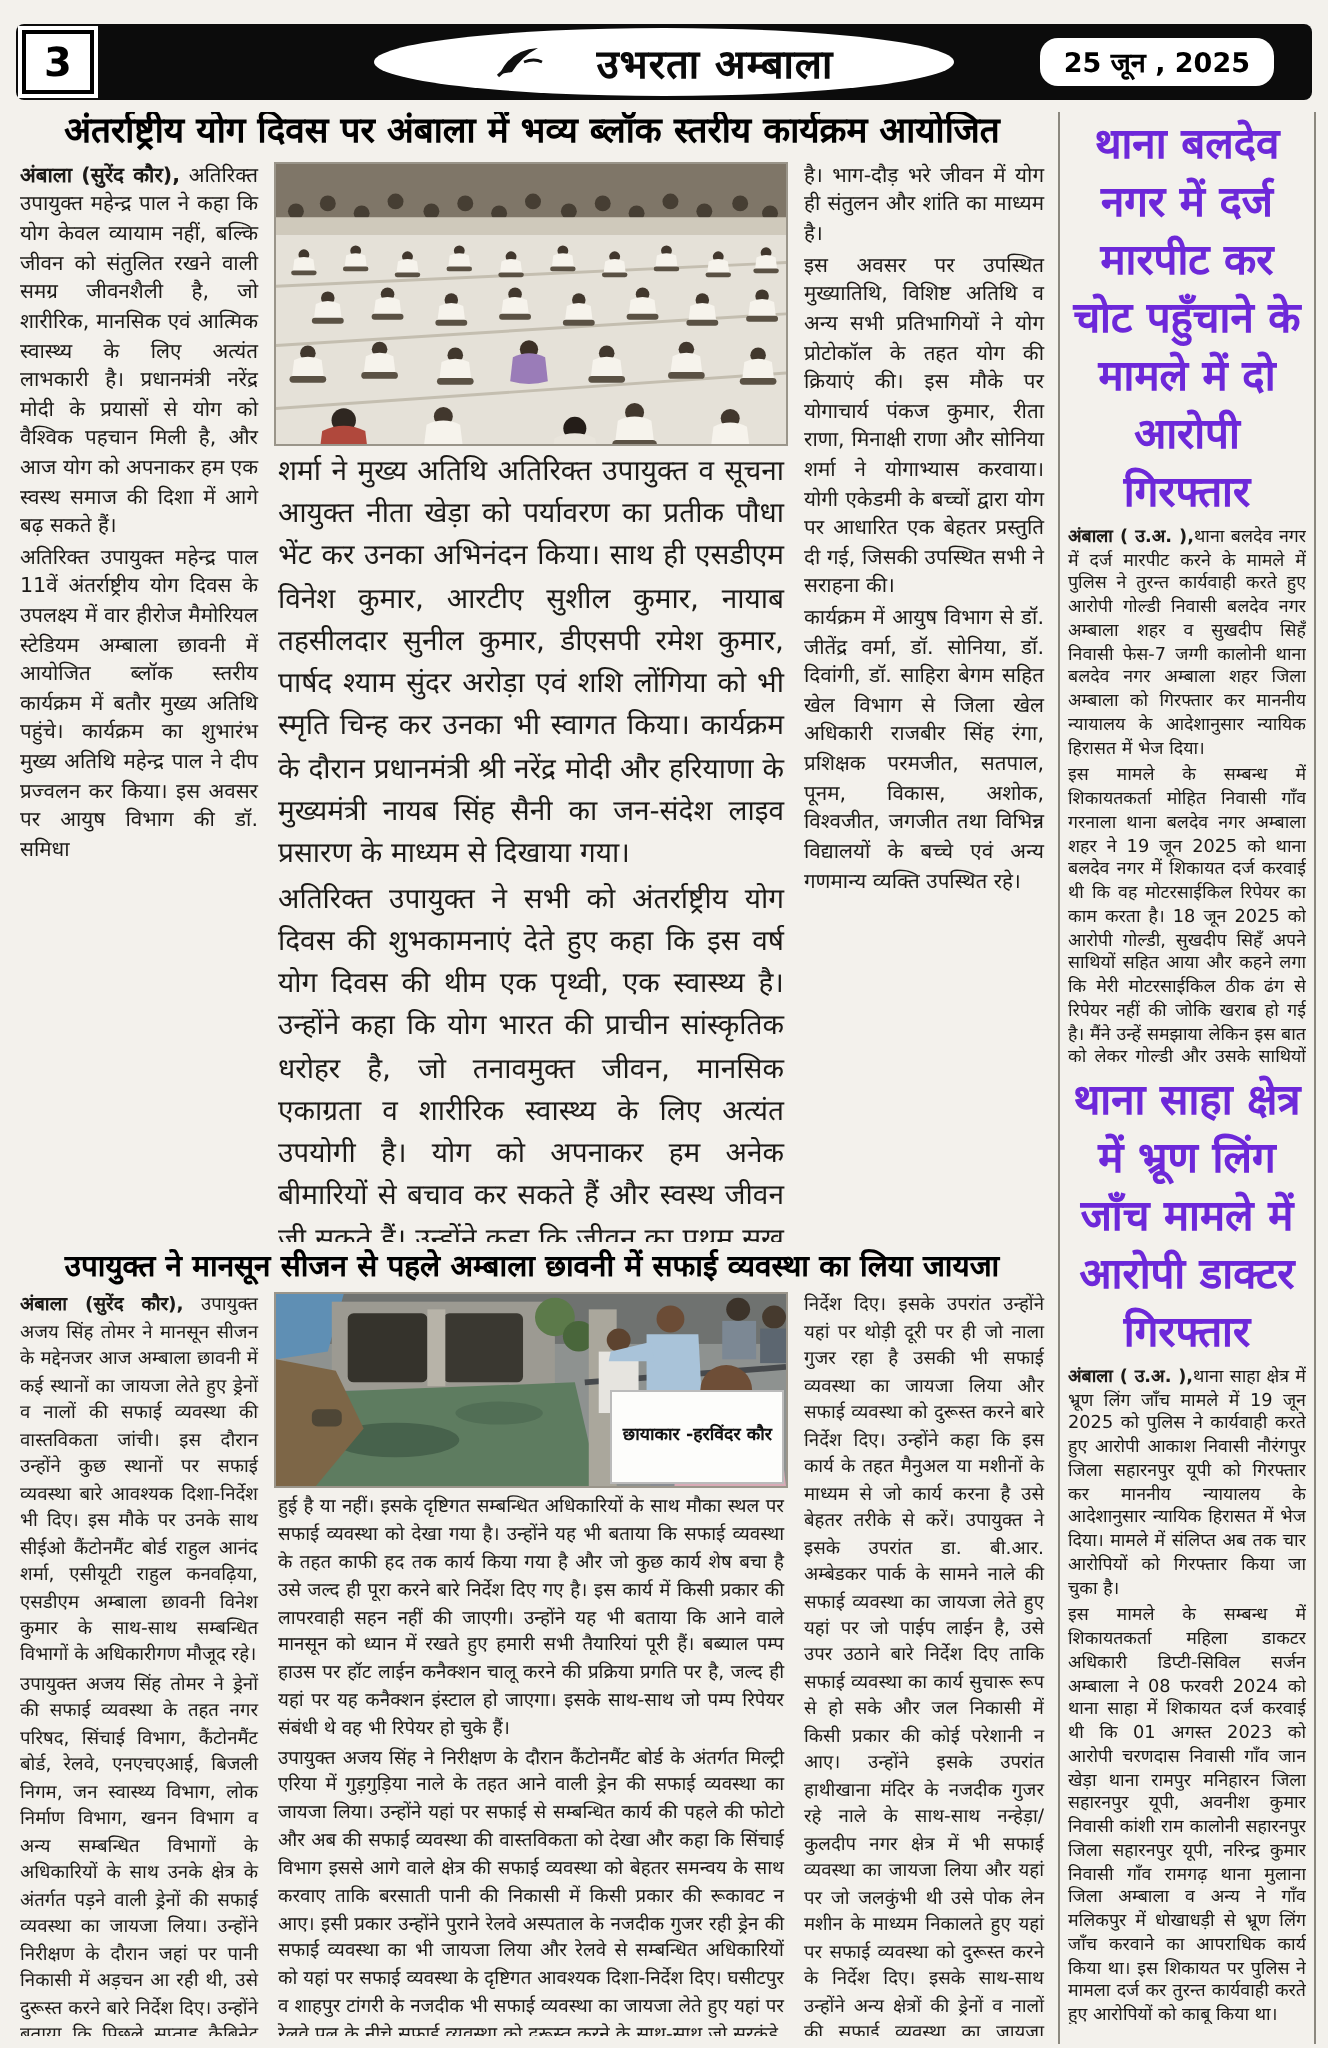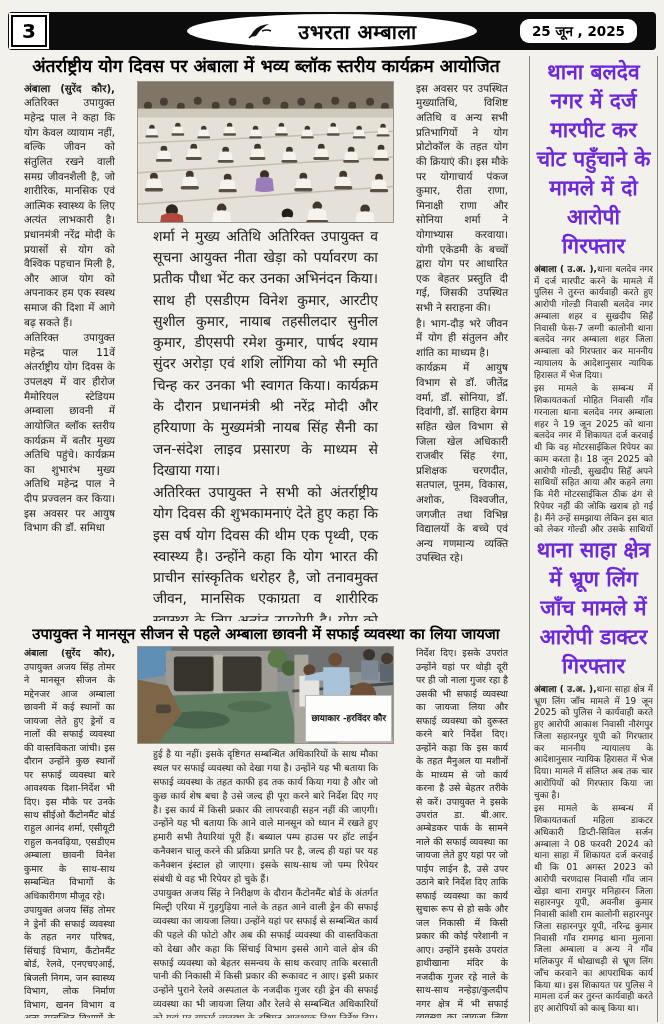--- a/index.html
+++ b/index.html
@@ -17,21 +17,21 @@
   .sidebar{flex:1;border-left:1.5px solid #8b887f;border-right:1.5px solid #8b887f;padding:0 4px;overflow:hidden;}
   
   h1.hl{margin:0 0 3px;font-size:17.5px;line-height:1.25;text-align:center;font-weight:bold;color:#000;}
   h2.hl2{margin:4px 0 3px;font-size:14.8px;line-height:1.25;text-align:center;font-weight:bold;color:#000;}
   .cols{display:flex;gap:6px;overflow:hidden;}
   .a1cols{height:540px;}
   .a2cols{height:372px;}
   .colA{width:123px;flex:0 0 auto;}
   .mid{width:257px;flex:0 0 auto;}
   .colC{flex:1;min-width:0;}
-  .bodytxt p{margin:0 16px 1px;text-align:justify;}
+  .bodytxt p{margin:0 2px 1px;text-align:justify;}
   .a1 .bodytxt p{font-size:10.3px;line-height:1.42;}
   .a1 .mid p{font-size:14px;line-height:1.52;}
   .a2 .bodytxt p{font-size:9.3px;line-height:1.45;}
   .a2 .mid p{font-size:9.4px;line-height:1.47;}
   .dl{font-weight:bold;}
   figure{margin:0;position:relative;}
   .photo{width:100%;display:block;border:1px solid #9a958a;box-sizing:border-box;}
   .yoga-photo{height:142px;}
   .drain-photo{height:98px;}
   .caption{position:absolute;right:2px;bottom:2px;background:#fdfdfb;border:1px solid #bbb;font-size:8.8px;font-weight:bold;padding:16px 5px;line-height:1.5;color:#111;}
@@ -145,23 +145,23 @@
                 <g transform="translate(150,134) scale(1.7)">
                     <circle r="3.4" fill="#241d18"></circle>
                     <path d="M-6,3 Q0,0 6,3 L7,10 Q0,12 -7,10 Z" fill="#e9e5dc"></path>
                   </g>
               </svg>
             </figure>
             <p>शर्मा ने मुख्य अतिथि अतिरिक्त उपायुक्त व सूचना आयुक्त नीता खेड़ा को पर्यावरण का प्रतीक पौधा भेंट कर उनका अभिनंदन किया। साथ ही एसडीएम विनेश कुमार, आरटीए सुशील कुमार, नायाब तहसीलदार सुनील कुमार, डीएसपी रमेश कुमार, पार्षद श्याम सुंदर अरोड़ा एवं शशि लोंगिया को भी स्मृति चिन्ह कर उनका भी स्वागत किया। कार्यक्रम के दौरान प्रधानमंत्री श्री नरेंद्र मोदी और हरियाणा के मुख्यमंत्री नायब सिंह सैनी का जन-संदेश लाइव प्रसारण के माध्यम से दिखाया गया।</p>
             <p>अतिरिक्त उपायुक्त ने सभी को अंतर्राष्ट्रीय योग दिवस की शुभकामनाएं देते हुए कहा कि इस वर्ष योग दिवस की थीम एक पृथ्वी, एक स्वास्थ्य है। उन्होंने कहा कि योग भारत की प्राचीन सांस्कृतिक धरोहर है, जो तनावमुक्त जीवन, मानसिक एकाग्रता व शारीरिक स्वास्थ्य के लिए अत्यंत उपयोगी है। योग को अपनाकर हम अनेक बीमारियों से बचाव कर सकते हैं और स्वस्थ जीवन जी सकते हैं। उन्होंने कहा कि जीवन का प्रथम सुख निरोगी काया है, और इसके लिए योग को जीवनशैली में शामिल करना आवश्यक है। योग आज विश्व भर में अपनाया जा रहा है, और इसका श्रेय देश के यशस्वी प्रधानमंत्री नरेंद्र मोदी को जाता है। उन्होंने कहा कि प्रदेश सरकार निरंतर योग को बढ़ावा दे रही</p>
           </div>
           <div class="colC">
+            <p>है। भाग-दौड़ भरे जीवन में योग ही संतुलन और शांति का माध्यम है।</p>
             <p>इस अवसर पर उपस्थित मुख्यातिथि, विशिष्ट अतिथि व अन्य सभी प्रतिभागियों ने योग प्रोटोकॉल के तहत योग की क्रियाएं की। इस मौके पर योगाचार्य पंकज कुमार, रीता राणा, मिनाक्षी राणा और सोनिया शर्मा ने योगाभ्यास करवाया। योगी एकेडमी के बच्चों द्वारा योग पर आधारित एक बेहतर प्रस्तुति दी गई, जिसकी उपस्थित सभी ने सराहना की।</p>
-            <p>है। भाग-दौड़ भरे जीवन में योग ही संतुलन और शांति का माध्यम है।</p>
-            <p>कार्यक्रम में आयुष विभाग से डॉ. जीतेंद्र वर्मा, डॉ. सोनिया, डॉ. दिवांगी, डॉ. साहिरा बेगम सहित खेल विभाग से जिला खेल अधिकारी राजबीर सिंह रंगा, प्रशिक्षक चरणदीत, सतपाल, पूनम, विकास, अशोक, विश्वजीत, जगजीत तथा विभिन्न विद्यालयों के बच्चे एवं अन्य गणमान्य व्यक्ति उपस्थित रहे।</p>
+            <p>कार्यक्रम में आयुष विभाग से डॉ. जीतेंद्र वर्मा, डॉ. सोनिया, डॉ. दिवांगी, डॉ. साहिरा बेगम सहित खेल विभाग से जिला खेल अधिकारी राजबीर सिंह रंगा, प्रशिक्षक परमजीत, सतपाल, पूनम, विकास, अशोक, विश्वजीत, जगजीत तथा विभिन्न विद्यालयों के बच्चे एवं अन्य गणमान्य व्यक्ति उपस्थित रहे।</p>
           </div>
         </div>
       </section>
 
       <section class="a2">
         <h2 class="hl2">उपायुक्त ने मानसून सीजन से पहले अम्बाला छावनी में सफाई व्यवस्था का लिया जायजा</h2>
         <div class="cols a2cols bodytxt">
           <div class="colA">
             <p><span class="dl">अंबाला (सुरेंद कौर),</span> <span>उपायुक्त अजय सिंह तोमर ने मानसून सीजन के मद्देनजर आज अम्बाला छावनी में कई स्थानों का जायजा लेते हुए ड्रेनों व नालों की सफाई व्यवस्था की वास्तविकता जांची। इस दौरान उन्होंने कुछ स्थानों पर सफाई व्यवस्था बारे आवश्यक दिशा-निर्देश भी दिए। इस मौके पर उनके साथ सीईओ कैंटोनमैंट बोर्ड राहुल आनंद शर्मा, एसीयूटी राहुल कनवढ़िया, एसडीएम अम्बाला छावनी विनेश कुमार के साथ-साथ सम्बन्धित विभागों के अधिकारीगण मौजूद रहे।</span></p>
             <p>उपायुक्त अजय सिंह तोमर ने ड्रेनों की सफाई व्यवस्था के तहत नगर परिषद, सिंचाई विभाग, कैंटोनमैंट बोर्ड, रेलवे, एनएचएआई, बिजली निगम, जन स्वास्थ्य विभाग, लोक निर्माण विभाग, खनन विभाग व अन्य सम्बन्धित विभागों के अधिकारियों के साथ उनके क्षेत्र के अंतर्गत पड़ने वाली ड्रेनों की सफाई व्यवस्था का जायजा लिया। उन्होंने निरीक्षण के दौरान जहां पर पानी निकासी में अड़चन आ रही थी, उसे दुरूस्त करने बारे निर्देश दिए। उन्होंने बताया कि पिछले सप्ताह कैबिनेट मंत्री अनिल विज ने अम्बाला छावनी में ड्रेनों, पम्प हाउस के साथ-साथ अन्य स्थानों की सफाई व्यवस्था का जायजा लिया था और उसके अंतर्गत कई स्थानों पर सफाई व्यवस्था को दुरूस्त करने बारे निर्देश दिए थे। उसी के तहत आज उन स्थानों का दौरा किया गया है कि जो निर्देश दिए गए थे उनकी अनुपालना</p>

